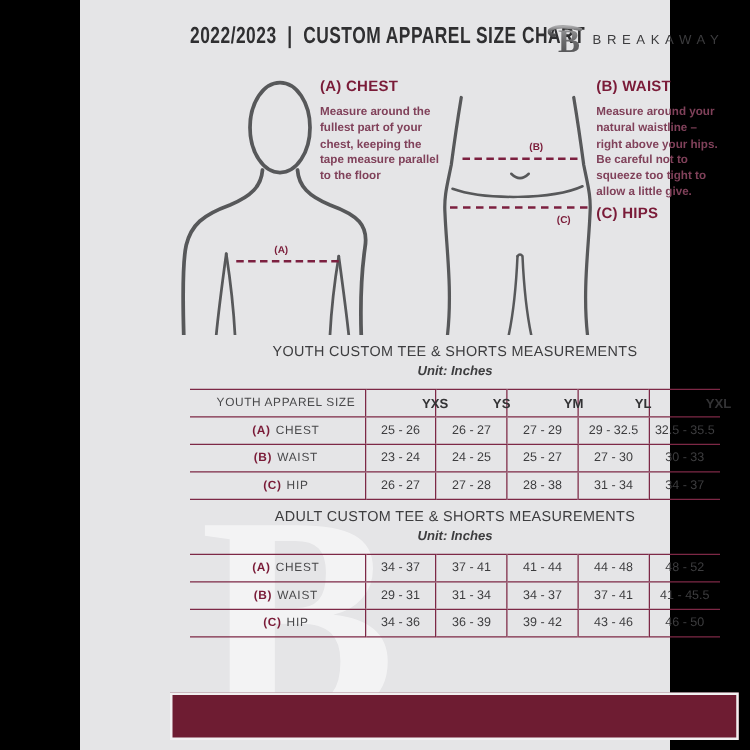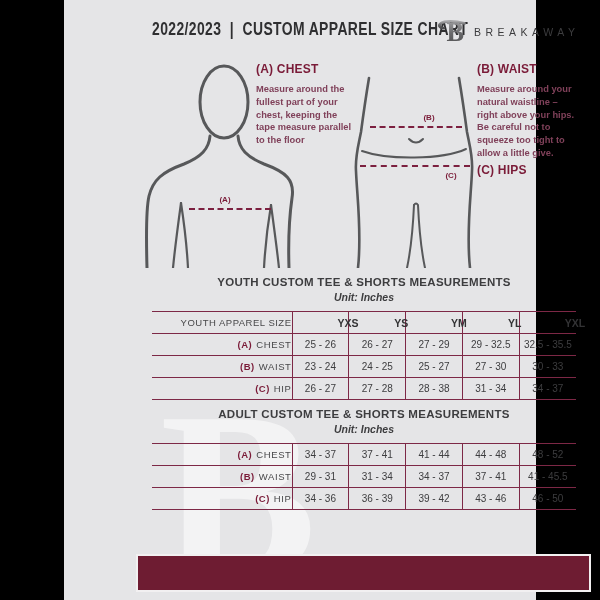--- a/index.html
+++ b/index.html
@@ -23,32 +23,32 @@
   .dash-label { position:absolute; width:30px; text-align:center; font-size:8px;
     font-weight:bold; color:#7a1b38; }
 
   .instr { position:absolute; }
   .instr h3 { font-size:12px; font-weight:bold; color:#7a1b38; letter-spacing:0.2px; }
   .instr p { margin-top:7px; font-size:9.3px; font-weight:bold;
     color:#80415a; line-height:1.38; white-space:pre-line; }
 
   
   .tbl-title { position:absolute; left:64px; width:472px; text-align:center;
-    font-size:11.5px; font-weight:bold; color:#3d3d3f; letter-spacing:0.3px; }
+    font-size:11.5px; font-weight:normal; color:#3d3d3f; letter-spacing:0.3px; }
   .tbl-unit { position:absolute; left:64px; width:472px; text-align:center;
     font-size:10.5px; font-style:italic; font-weight:bold; color:#3d3d3f; }
   table.size-table { position:absolute; left:88px; width:424px; border-collapse:collapse;
     table-layout:fixed; z-index:1; border-top:1.5px solid #7d2846;
     border-bottom:1.5px solid #7d2846; }
   table.size-table col.col-label { width:140px; }
   table.size-table td { height:22px; vertical-align:middle; text-align:center;
     font-size:10px; color:#3d3d3f; border-bottom:1.5px solid #7d2846; }
   table.size-table tr:last-child td { border-bottom:none;margin-top:38px; }
   table.size-table td + td { border-left:1px solid #7d2846; }
-  table.size-table td.lbl { text-align:right; padding-left:14px; font-size:9.5px;
+  table.size-table td.lbl { text-align:center; padding-left:14px; font-size:9.5px;
     letter-spacing:0.5px; color:#48484a; }
   table.size-table tr.size-hdr td.sz { font-weight:bold; font-size:10.5px; color:#333335;padding-left:45px; }
   table.size-table span.key { font-weight:bold; color:#7a1b38; }
   table.size-table span.mlabel { margin-left:4px; letter-spacing:0.6px; }
 
   .watermark { position:absolute; left:96px; top:378px; font-size:235px; line-height:1;
     font-weight:bold; font-family:"Liberation Serif", serif;
     color:rgba(255,255,255,0.55); z-index:0; }
 
   .footer-bar { position:absolute; left:72px; top:554px; width:455px; height:38px;

